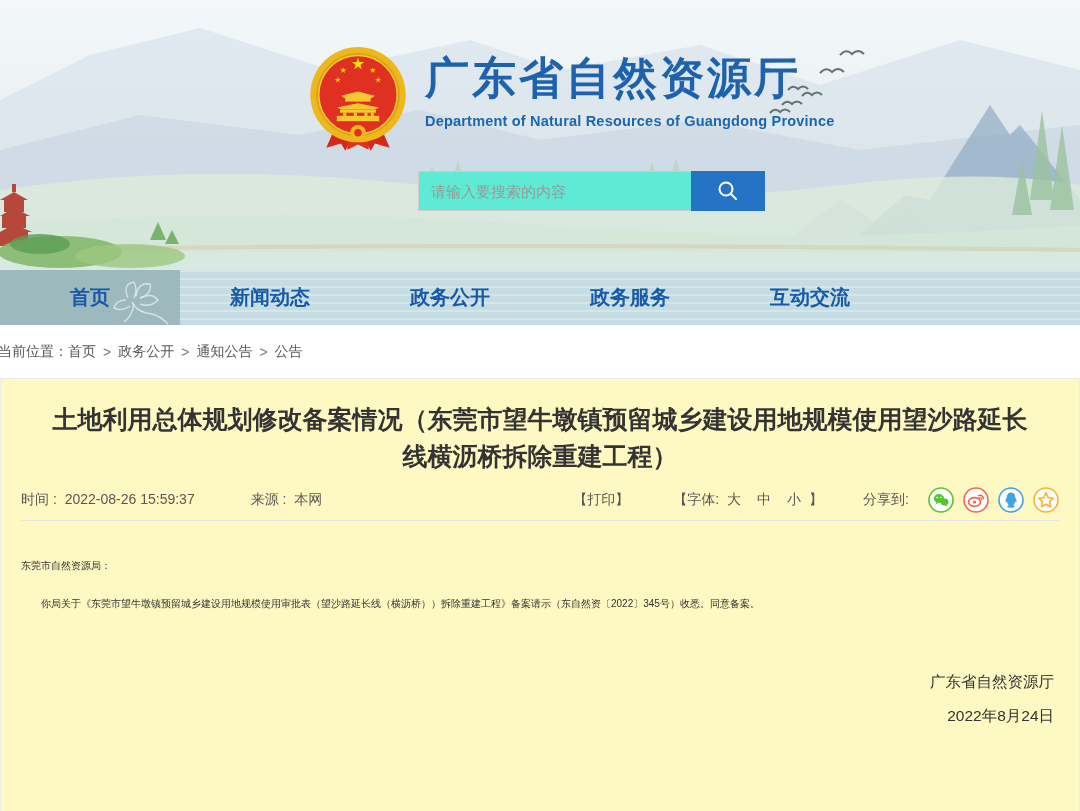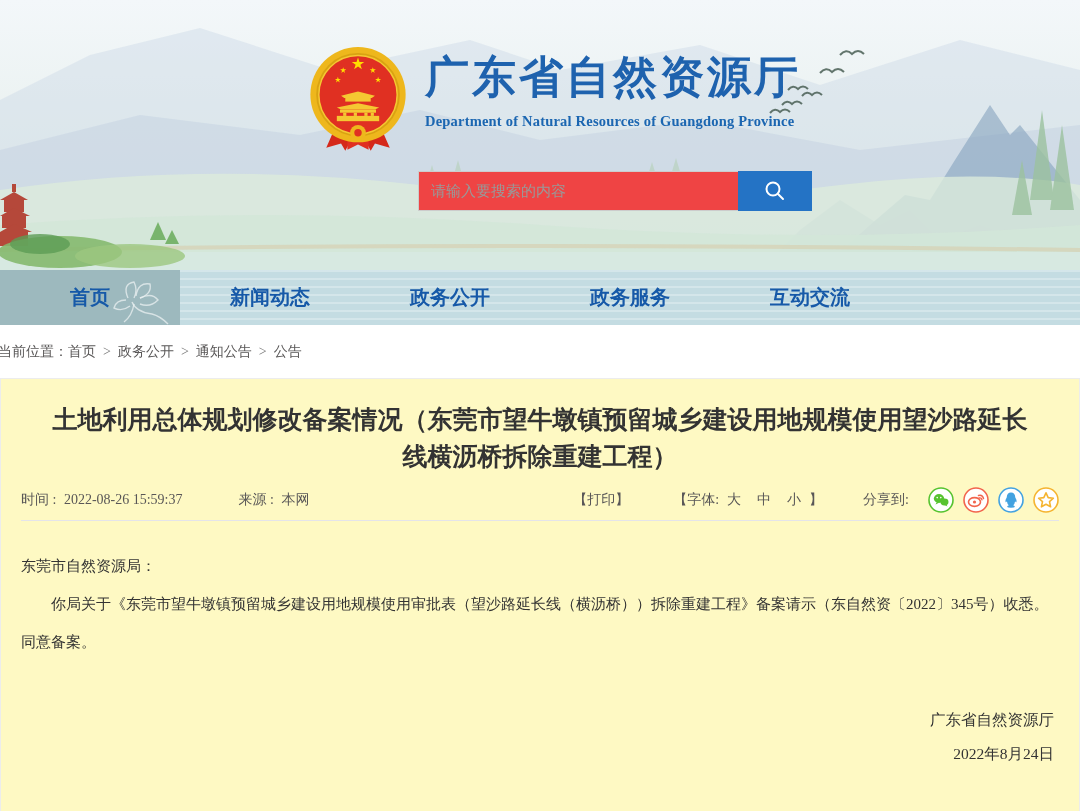--- a/index.html
+++ b/index.html
@@ -1,30 +1,30 @@
 <!DOCTYPE html>
 <html><head>
 <meta charset="utf-8">
 <style>
   * { margin:0; padding:0; box-sizing:border-box; }
   html,body { background:#fff; }
   body { font-family:"Liberation Sans","DejaVu Sans",sans-serif; }
-  .page { position:relative; width:1080px; height:811px; margin:0 auto; background:#fff; overflow:hidden;font-family:Liberation Serif, serif; }
+  .page { position:relative; width:1080px; height:811px; margin:0 auto; background:#fff; overflow:hidden; }
 
   
   .header { position:relative; width:1080px; height:270px; overflow:hidden; }
   .header-art { position:absolute; inset:0; }
   .logo-row { position:absolute; left:305px; top:46px; display:flex; align-items:flex-start; }
   .emblem { width:106px; height:108px; flex:0 0 auto; }
   .logo-text { margin-left:14px; padding-top:6px; }
   .site-title { font-size:44px; font-weight:bold; color:#1e62ae; letter-spacing:3px; line-height:1.2; }
   .site-subtitle { margin-top:8px; font-size:14.5px; font-weight:600; color:#1b66b1; letter-spacing:.2px; }
 
   .search-row { position:absolute; left:418px; top:171px; display:flex; height:40px; }
-  .search-input { width:320px; height:40px; border:1px solid #ccc; border-right:none; background:#ef4444; padding:0 12px; font-size:15px; color:#333; outline:none; font-family:inherit; }
+  .search-input { width:273px; height:40px; border:1px solid #ccc; border-right:none; background:#5eead4; padding:0 12px; font-size:15px; color:#333; outline:none; font-family:inherit; }
   .search-input::placeholder { color:#999; }
   .search-btn { width:74px; height:40px; background:#2473c5; border:none; display:flex; align-items:center; justify-content:center; cursor:pointer; }
 
   
   .nav { position:relative; width:1080px; height:55px; background:#c4dce2;
          background-image:repeating-linear-gradient(180deg, rgba(255,255,255,.28) 0px, rgba(255,255,255,.28) 2px, rgba(255,255,255,0) 2px, rgba(255,255,255,0) 8px);
          display:flex; }
   .nav-item { flex:0 0 180px; height:55px; display:flex; align-items:center; justify-content:center;
               font-size:20px; font-weight:bold; color:#1659a8; cursor:pointer; position:relative; }
   .nav-item.active { background:#9db9be; }
@@ -47,21 +47,21 @@
   .meta-right { margin-left:auto; display:flex; align-items:center; }
   .meta-print { margin-right:44px; cursor:pointer;margin-left:16px; }
   .font-sizer { margin-right:40px; display:flex; align-items:center;text-align:center; }
   .font-size-opt { margin:0 8px; cursor:pointer; }
   .share-label { margin-right:10px; }
   .share-icons { display:flex; align-items:center; }
   .share-icon { width:26px; height:26px; margin-left:9px; cursor:pointer; display:block; }
 
   .meta-divider { margin:7px 20px 0; border-top:1px solid #e4e4ea; }
 
-  .article-body { margin:26px 20px 0; font-size:15px; color:#333; line-height:38px; }
+  .article-body { margin:26px 20px 0; font-size:10px; color:#333; line-height:38px; }
   .article-para { text-indent:2em; }
   .article-sign { margin:42px 25px 0 0; text-align:right; font-size:15.5px; color:#333; line-height:34px; }
 </style>
 </head>
 <body>
 
 <div class="page">
 
   <div class="header">
     <svg class="header-art" viewBox="0 0 1080 270" preserveAspectRatio="none" aria-hidden="true">

